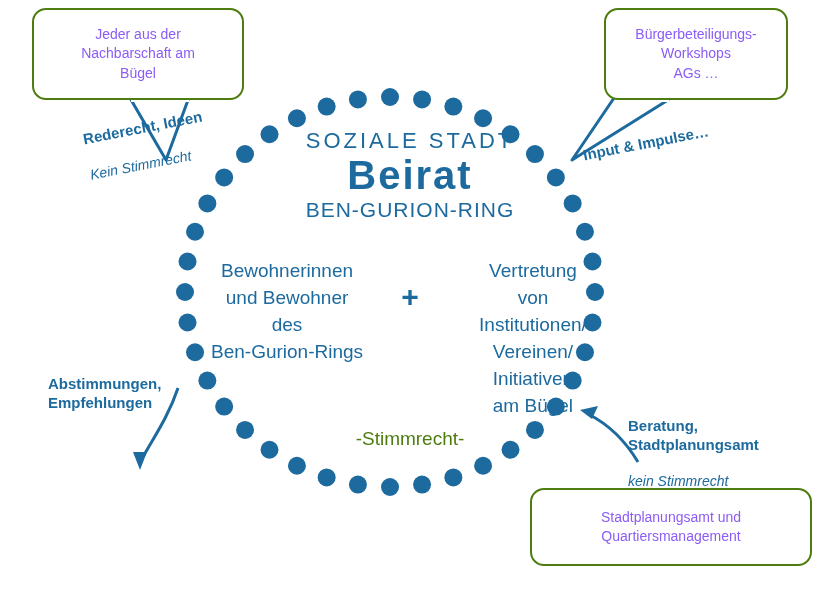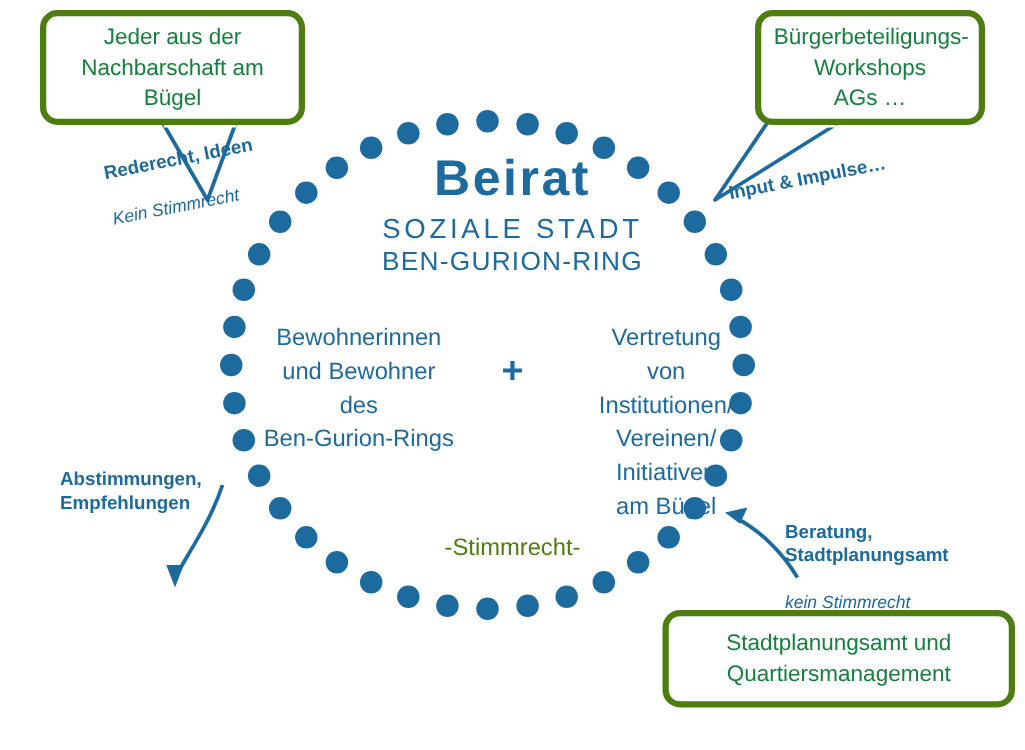--- a/index.html
+++ b/index.html
@@ -26,25 +26,25 @@
     left: 0; top: 0;
     width: 820px;
     height: 600px;
     pointer-events: none;
   }
 
   
   .box {
     position: absolute;
     box-sizing: border-box;
-    border: 5px solid #4d7c0f;
+    border: 2px solid #4d7c0f;
     border-radius: 14px;
     background: #ffffff;
-    color: #15803d;
-    font-size: 18px;
+    color: #8b5cf6;
+    font-size: 14px;
     line-height: 1.38;
     text-align: center;
     display: flex;
     align-items: center;
     justify-content: center;
     padding: 8px 10px;
   }
   .box span { display: block; width: 100%; white-space: pre-line; }
 
   #box-neighborhood { left: 32px;  top: 8px;   width: 212px; height: 92px; }
@@ -204,22 +204,22 @@
     <rect x="615" y="92" width="54" height="10" fill="#ffffff"></rect>
 
     <path d="M 178 388 C 168 418, 152 440, 140 462" fill="none" stroke="#1c6a9e" stroke-width="3"></path>
     <path d="M 140 470 L 133 452 L 147 452 Z" fill="#1c6a9e"></path>
 
     <path d="M 638 462 C 626 442, 608 424, 588 414" fill="none" stroke="#1c6a9e" stroke-width="3"></path>
     <path d="M 580 410 L 598 406 L 592 419 Z" fill="#1c6a9e"></path>
   </svg>
 
   <div id="title-block">
+    <div id="title-sub1">SOZIALE STADT</div>
     <div id="title-main">Beirat</div>
-    <div id="title-sub1">SOZIALE STADT</div>
     <div id="title-sub2">BEN-GURION-RING</div>
   </div>
 
   <div id="cols">
     <div class="col">Bewohnerinnen
 und Bewohner
 des
 Ben-Gurion-Rings</div>
     <div id="plus">+</div>
     <div class="col">Vertretung

